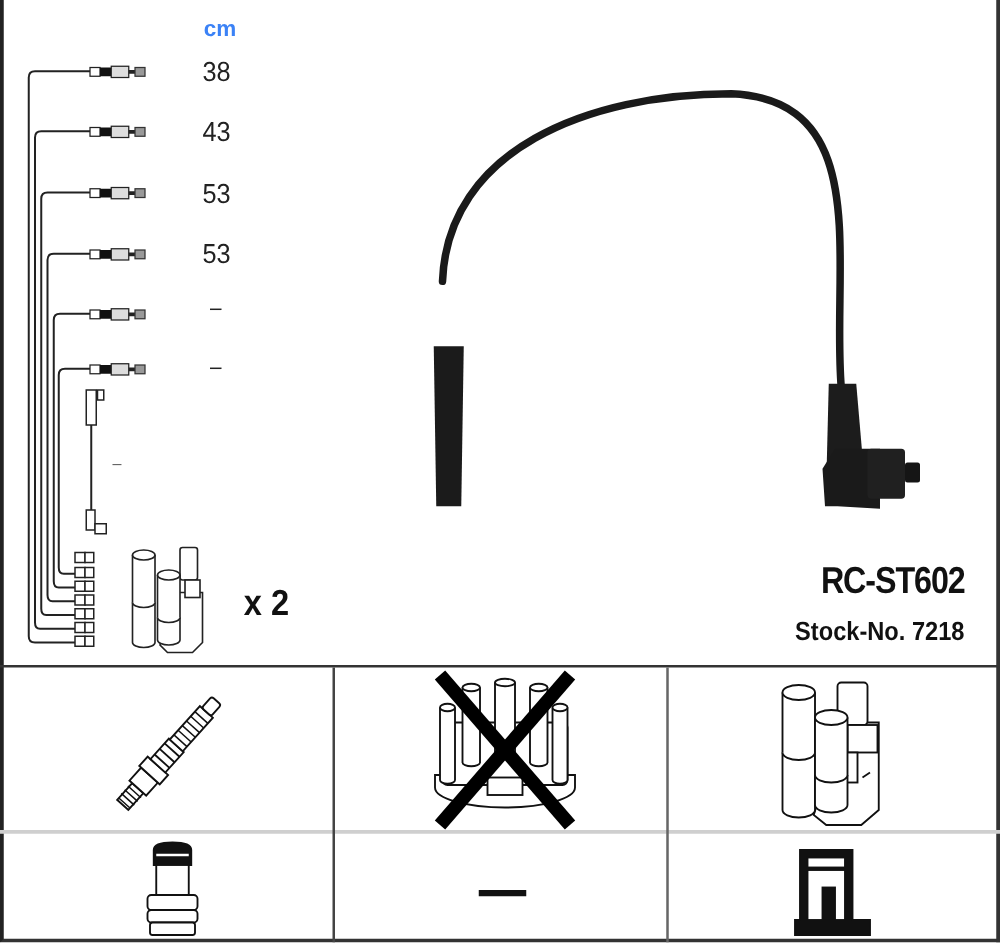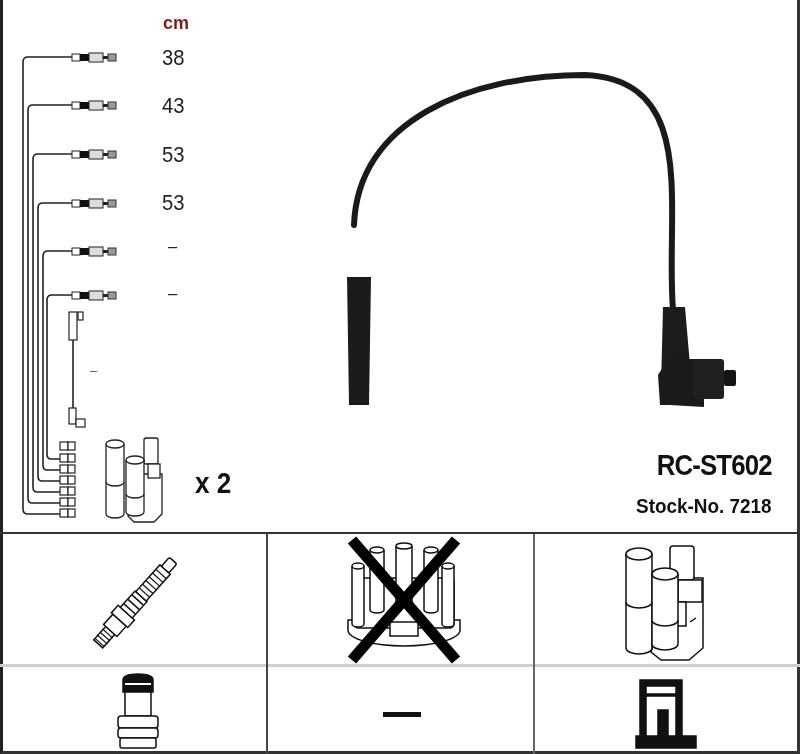--- a/index.html
+++ b/index.html
@@ -5,21 +5,21 @@
   html, body { margin:0; padding:0; background:#ffffff; }
   body { width:800px; height:754px; position:relative; overflow:hidden;
          font-family:"Liberation Sans", sans-serif; color:#111; }
   .frame { position:absolute; left:0; top:0; width:800px; height:754px; box-sizing:border-box;
            border-left:3px solid #222; border-right:3px solid #333; border-bottom:3px solid #333; }
   .hdiv { position:absolute; left:0; top:532px; width:800px; height:2px; background:#333; }
   .rowdiv { position:absolute; left:0; top:664px; width:800px; height:3px; background:#cfcfcf; }
   .vdiv { position:absolute; top:534px; width:2px; height:220px; background:#444; }
   .abs { position:absolute; }
   .num { position:absolute; left:162px; font-size:22px; color:#222; transform:scaleX(0.92); transform-origin:left; }
-  .cm { position:absolute; left:163px; top:13px; font-size:18px; font-weight:bold; color:#7f1d1d; }
+  .cm { position:absolute; left:163px; top:13px; font-size:18px; font-weight:bold; color:#3b82f6; }
   .title { position:absolute; right:28px; top:448px; font-size:30px; font-weight:bold; letter-spacing:-1px; transform:scaleX(0.86); transform-origin:right; }
   .stock { position:absolute; right:28px; top:494px; font-size:21px; font-weight:bold; transform:scaleX(0.9); transform-origin:right; }
   .x2 { position:absolute; left:195px; top:467px; font-size:29px; font-weight:bold; transform:scaleX(0.9); transform-origin:left; }
   svg { position:absolute; overflow:visible; }
 </style>
 </head>
 <body>
 
 <div class="frame"></div>
 

